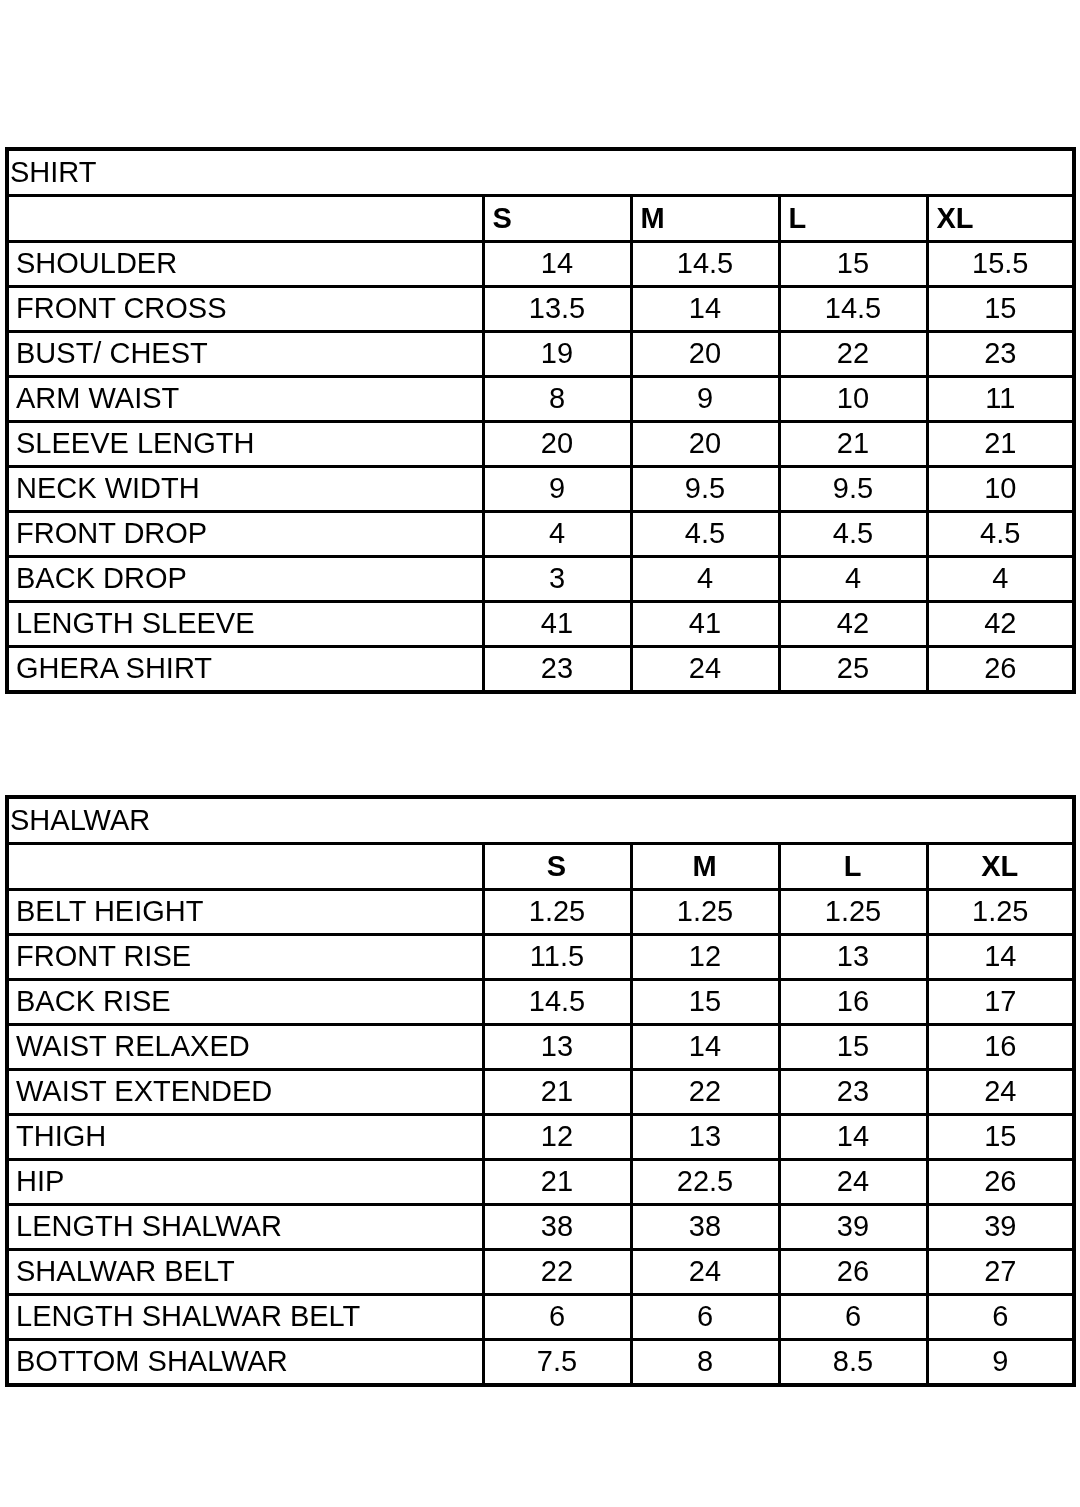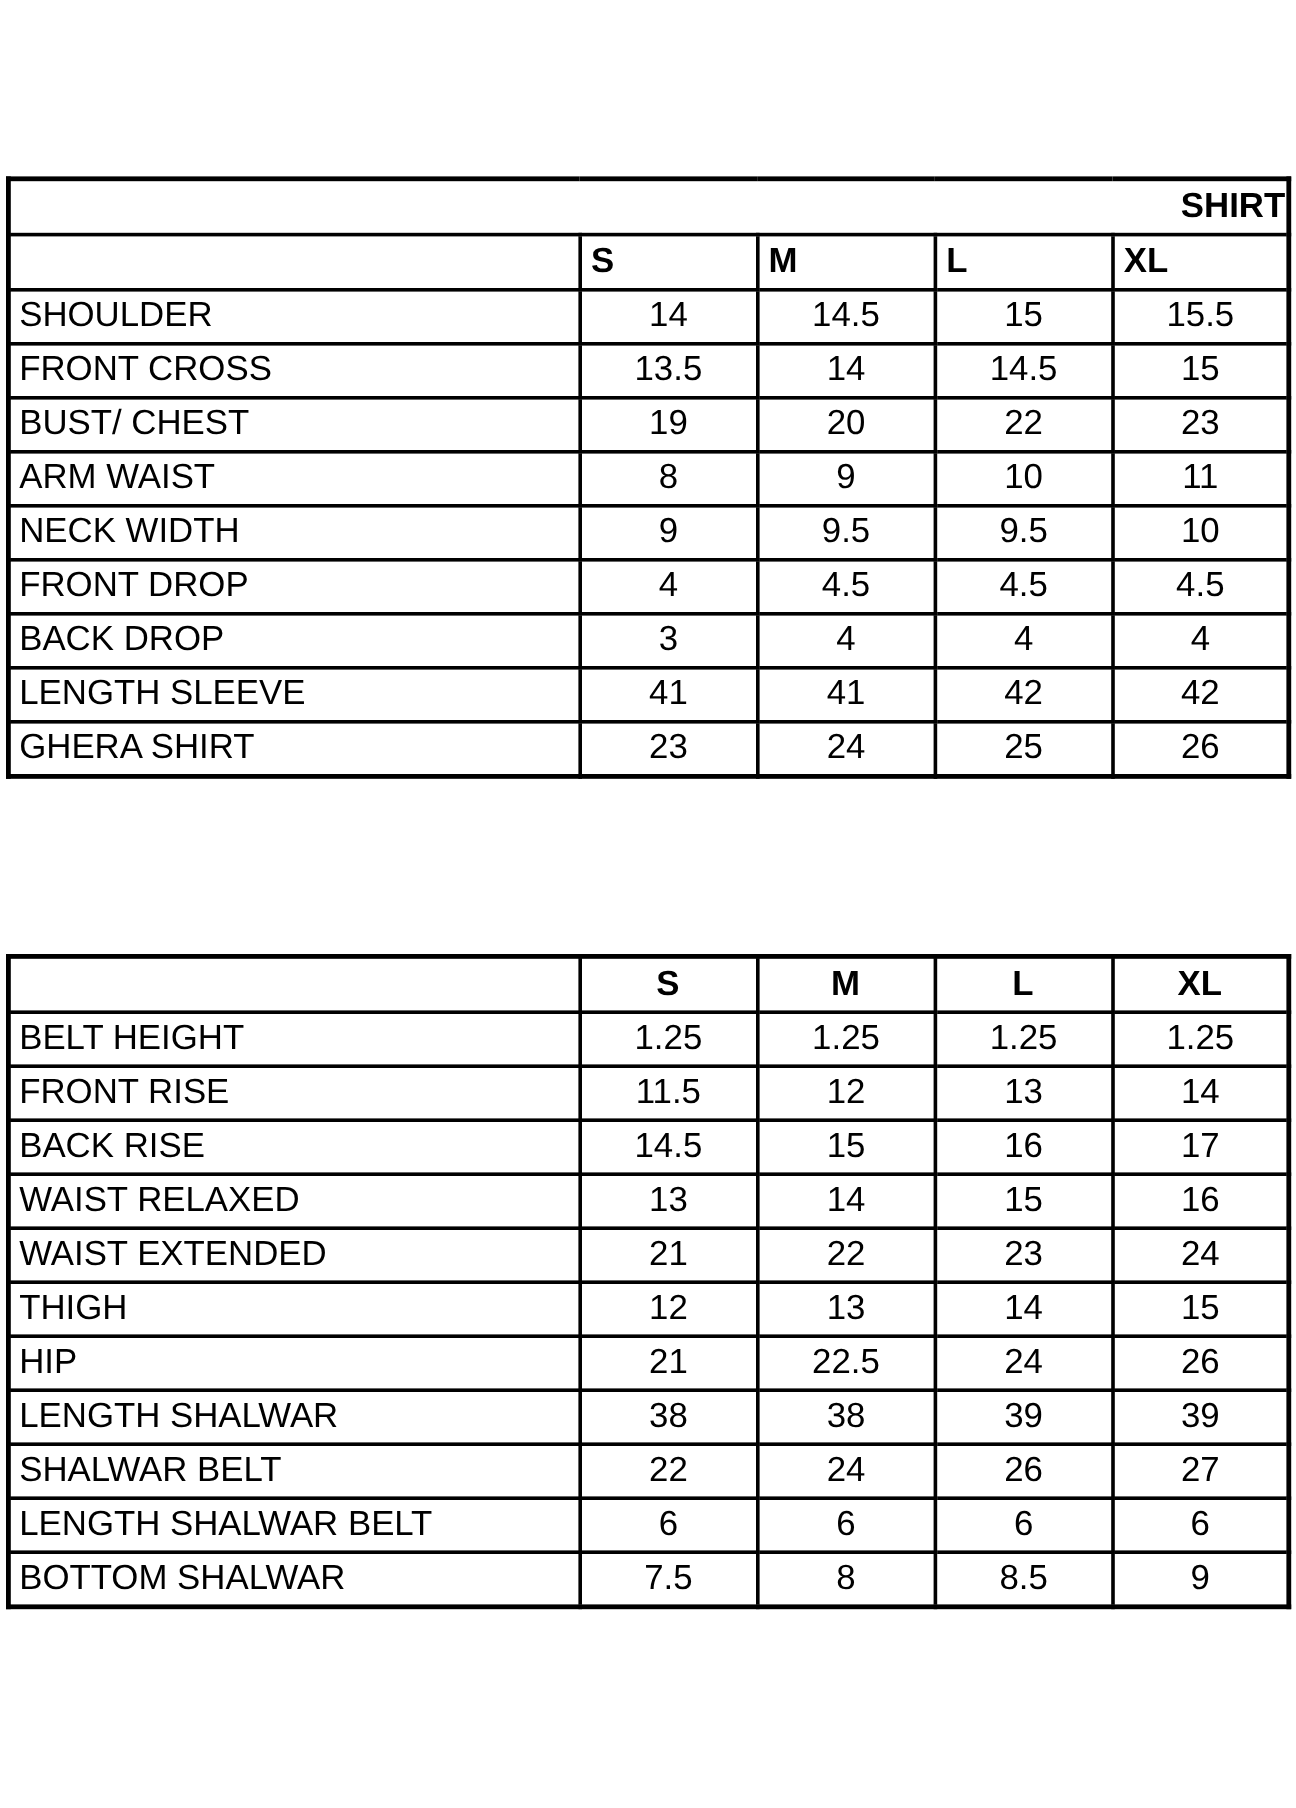--- a/index.html
+++ b/index.html
@@ -32,22 +32,22 @@
 
   .size-table td {
     border: 3px solid var(--ink);
     font-size: 29px;
     line-height: 1.1;
     vertical-align: middle;
     overflow: hidden;
     white-space: nowrap;
   }
   .title-cell {
-    font-weight: bold;
-    text-align: right;
+    font-weight: normal;
+    text-align: left;
     height: 41px;
   }
   .header-row td {
     font-weight: bold;
     height: 41px;
   }
   #shirt-table .header-row td {
     text-align: left;
     padding-left: 8px;
   }
@@ -112,20 +112,27 @@
         <td class="value-cell">23</td>
       </tr>
       <tr>
         <td class="label-cell">ARM WAIST</td>
         <td class="value-cell">8</td>
         <td class="value-cell">9</td>
         <td class="value-cell">10</td>
         <td class="value-cell">11</td>
       </tr>
       <tr>
+        <td class="label-cell">SLEEVE LENGTH</td>
+        <td class="value-cell">20</td>
+        <td class="value-cell">20</td>
+        <td class="value-cell">21</td>
+        <td class="value-cell">21</td>
+      </tr>
+      <tr>
         <td class="label-cell">NECK WIDTH</td>
         <td class="value-cell">9</td>
         <td class="value-cell">9.5</td>
         <td class="value-cell">9.5</td>
         <td class="value-cell">10</td>
       </tr>
       <tr>
         <td class="label-cell">FRONT DROP</td>
         <td class="value-cell">4</td>
         <td class="value-cell">4.5</td>
@@ -158,20 +165,23 @@
 
 <table class="size-table" id="shalwar-table">
   <colgroup>
     <col style="width:476px">
     <col style="width:148px">
     <col style="width:148px">
     <col style="width:148px">
     <col style="width:147px">
   </colgroup>
   <thead>
+    <tr>
+      <td class="title-cell" colspan="5">SHALWAR</td>
+    </tr>
     <tr class="header-row">
       <td></td>
       <td>S</td>
       <td>M</td>
       <td>L</td>
       <td>XL</td>
     </tr>
   </thead>
   <tbody>
       <tr>

